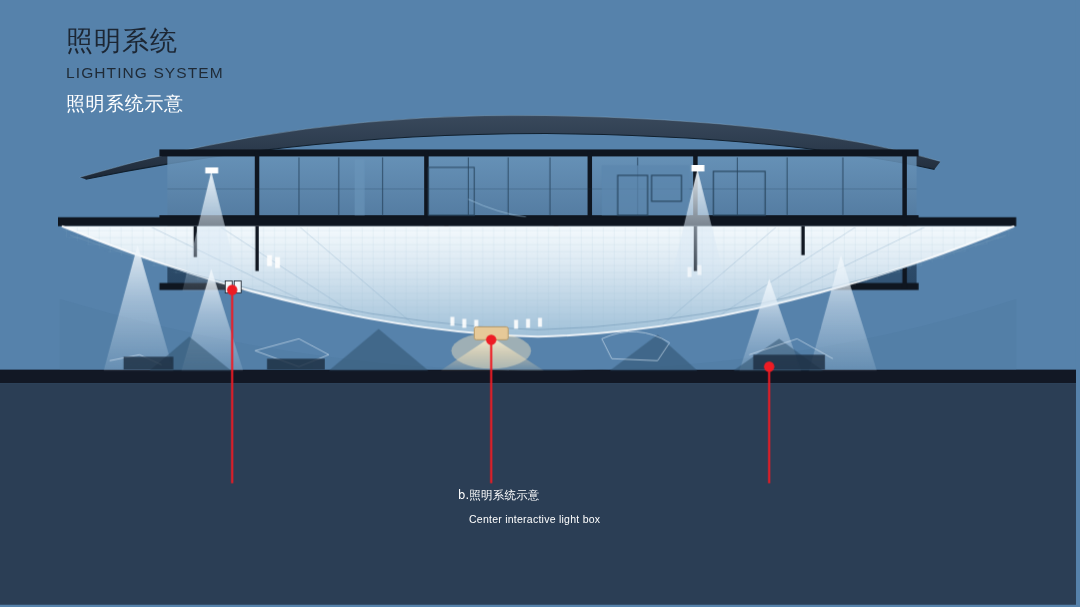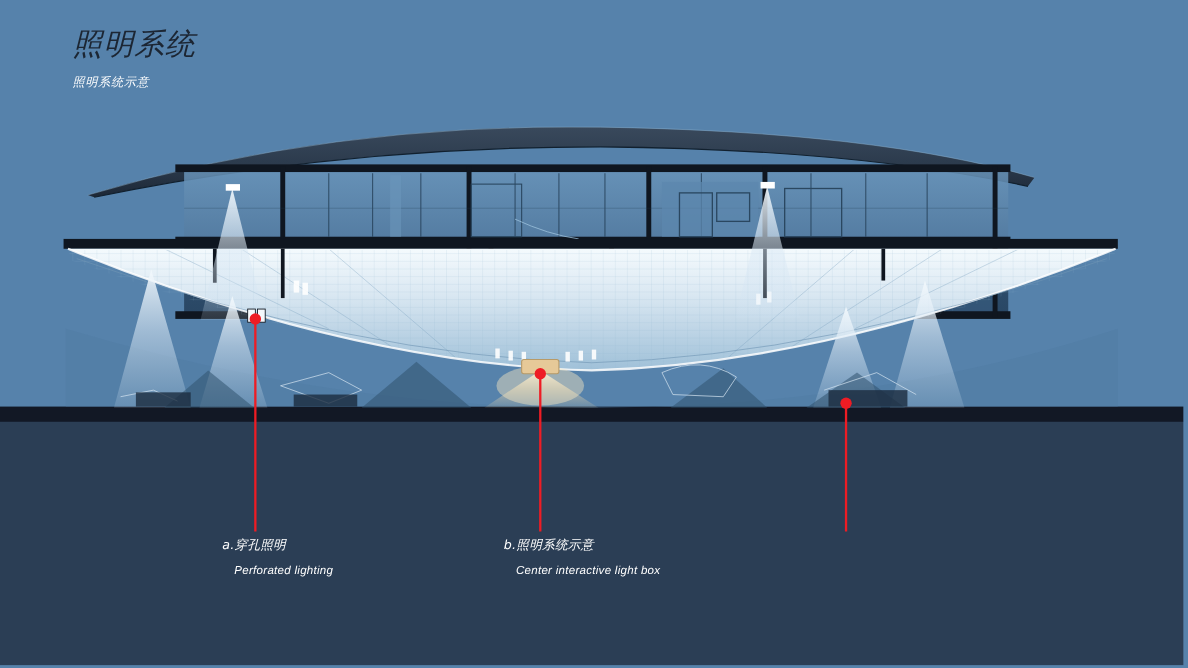--- a/index.html
+++ b/index.html
@@ -2,34 +2,34 @@
 <html><head>
 <meta charset="utf-8">
 <style>
   * { margin:0; padding:0; box-sizing:border-box; }
   html,body { width:1080px; height:607px; overflow:hidden; }
   body {
     font-family:"Liberation Sans", sans-serif;
     background:#5682ab;
     position:relative;
   }
-  #board { position:absolute; inset:0; width:1076px; height:607px; overflow:hidden;font-style:italic; }
+  #board { position:absolute; inset:0; width:1076px; height:607px; overflow:hidden; }
   #scene { position:absolute; inset:0; }
 
   .title-block { position:absolute; left:66px; top:24px; z-index:40; }
   .t-cn {
     font-size:27px; color:#1c2633; letter-spacing:1px; line-height:1.25;
     font-family:"DejaVu Sans", sans-serif; font-weight:400;
   }
   .t-en {
     font-size:15.5px; color:#1f2a36; letter-spacing:1.1px;
     margin-top:6px; font-family:"Liberation Sans", sans-serif;
   }
   .t-sub {
-    font-size:11px; color:#ffffff; letter-spacing:0.6px; margin-top:9px;
+    font-size:19px; color:#ffffff; letter-spacing:0.6px; margin-top:9px;
     font-family:"DejaVu Sans", sans-serif;
   }
 
   .callout { position:absolute; z-index:45; text-align:left; }
   .callout .cn {
     font-size:11.5px; color:#ffffff; font-family:"DejaVu Sans", sans-serif;
     white-space:nowrap; letter-spacing:0.2px;
   }
   .callout .en {
     font-size:10.5px; color:#ffffff; font-family:"Liberation Sans", sans-serif;
@@ -269,27 +269,24 @@
       <circle cx="233" cy="291" r="5.2" fill="#ee1c24"></circle>
       <line x1="493" y1="341" x2="493" y2="485" stroke="#ee1c24" stroke-width="2.1"></line>
       <circle cx="493" cy="341" r="5.2" fill="#ee1c24"></circle>
       <line x1="772" y1="368" x2="772" y2="485" stroke="#ee1c24" stroke-width="2.1"></line>
       <circle cx="772" cy="368" r="5.2" fill="#ee1c24"></circle>
     </g>
   </svg>
 
   <div class="title-block">
     <div class="t-cn">照明系统</div>
+    <div class="t-en">LIGHTING SYSTEM</div>
     <div class="t-sub">照明系统示意</div>
   </div>
 
-  <div class="callout" style="left:202px; top:488px;">
-    <div class="cn">a.穿孔照明</div>
-    <div class="en">Perforated lighting</div>
-  </div>
 
   <div class="callout" style="left:458px; top:488px;">
     <div class="cn">b.照明系统示意</div>
     <div class="en">Center interactive light box</div>
   </div>
 
 
 </div>
 
 </body></html>

